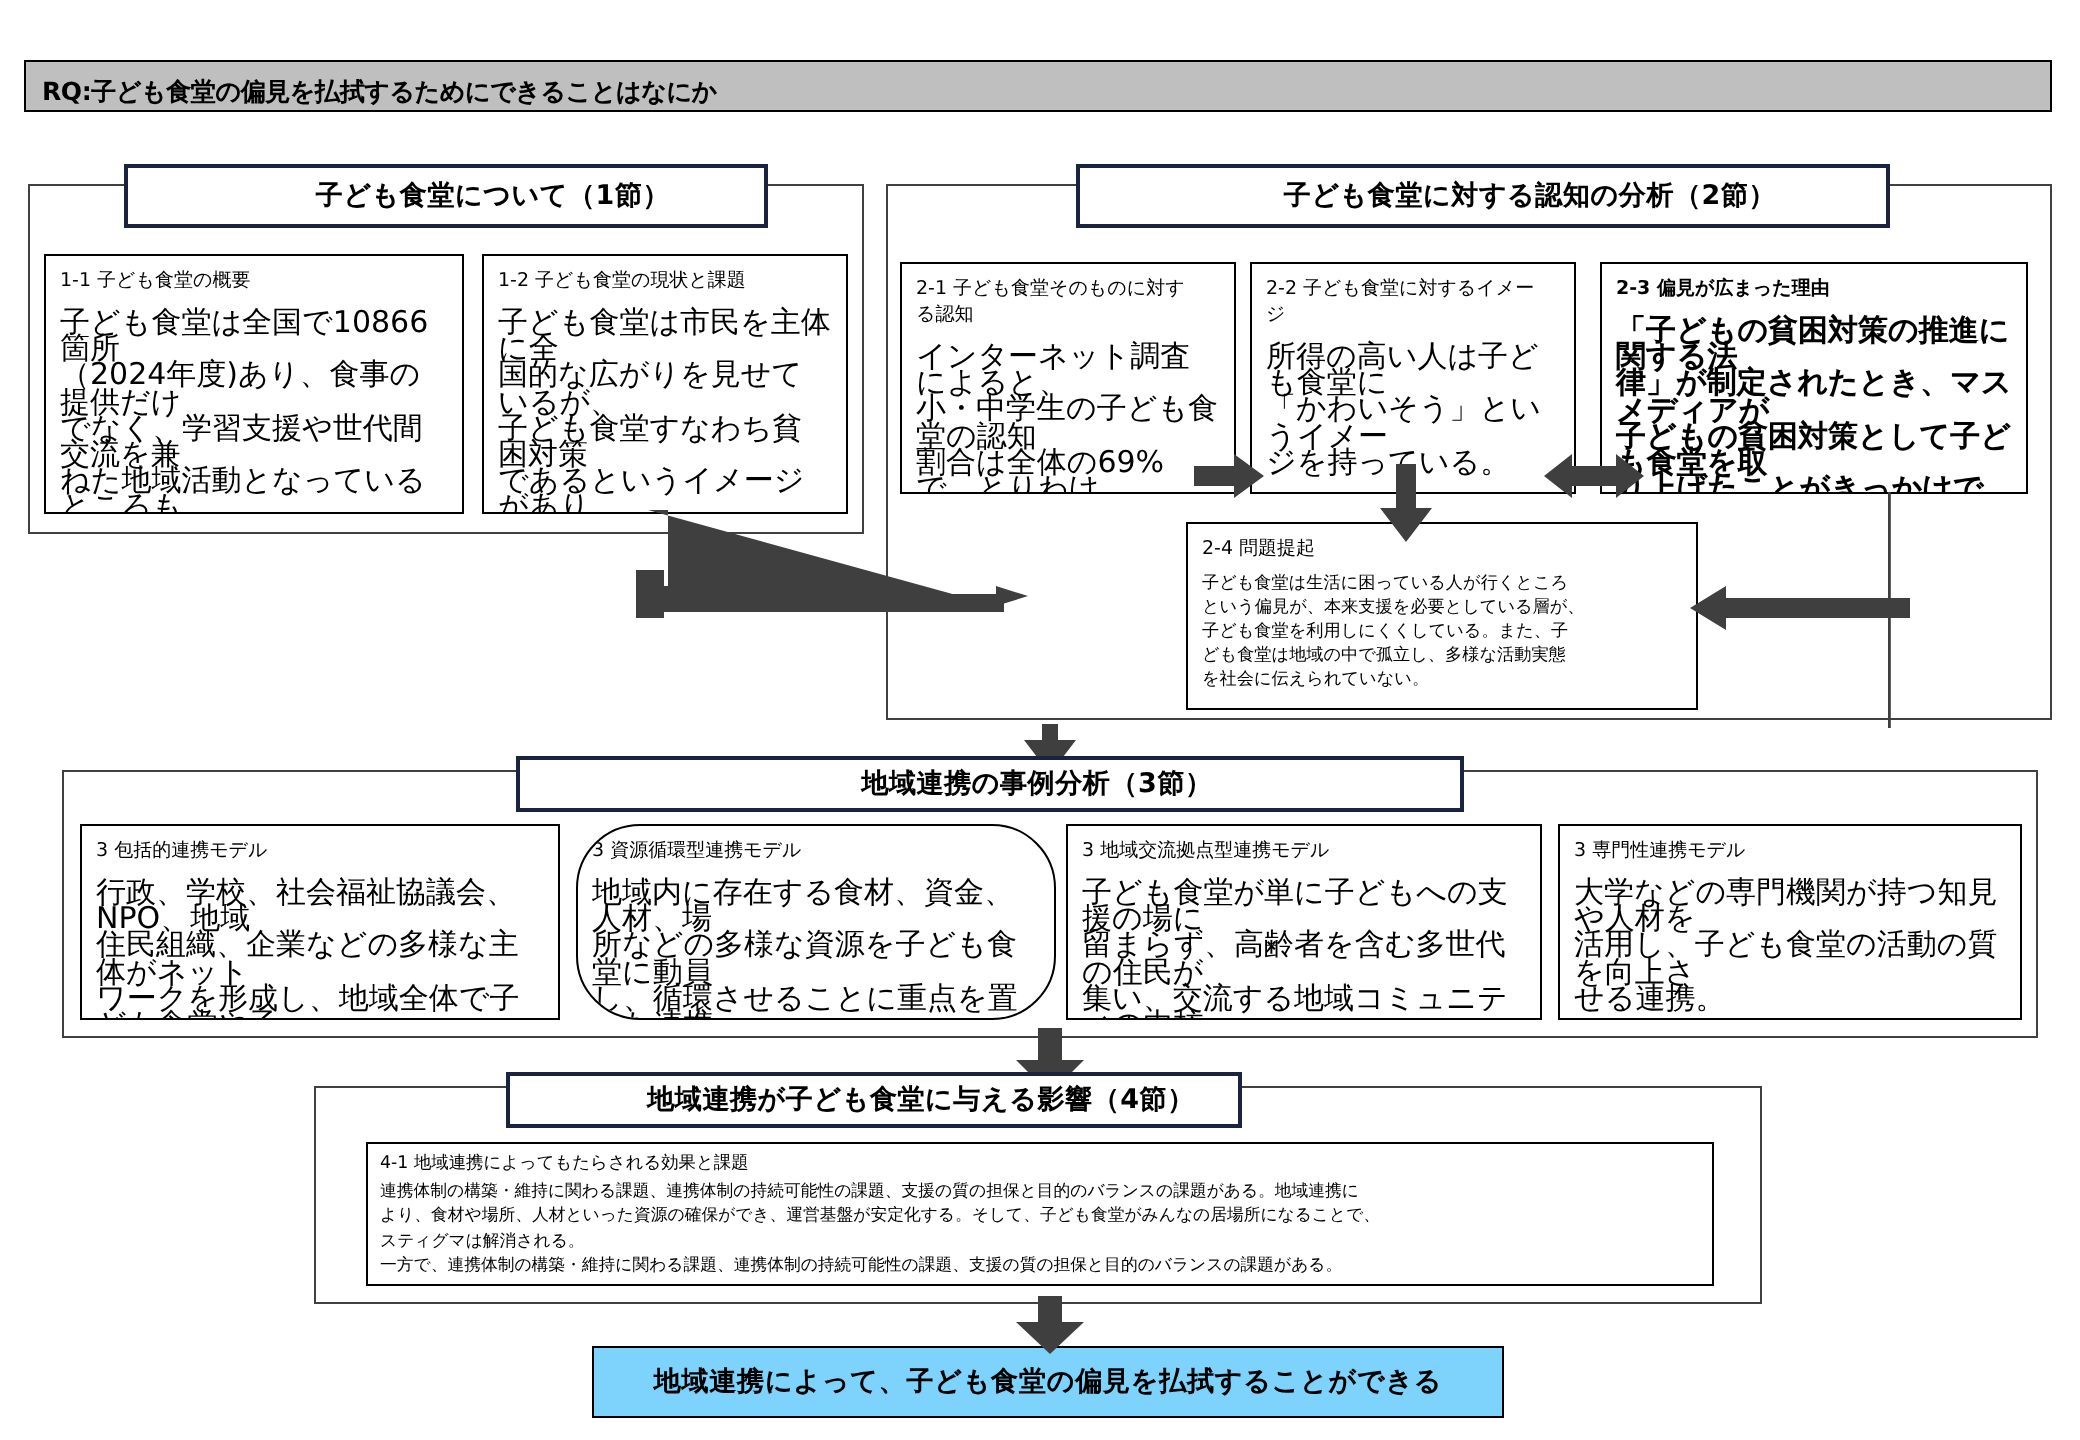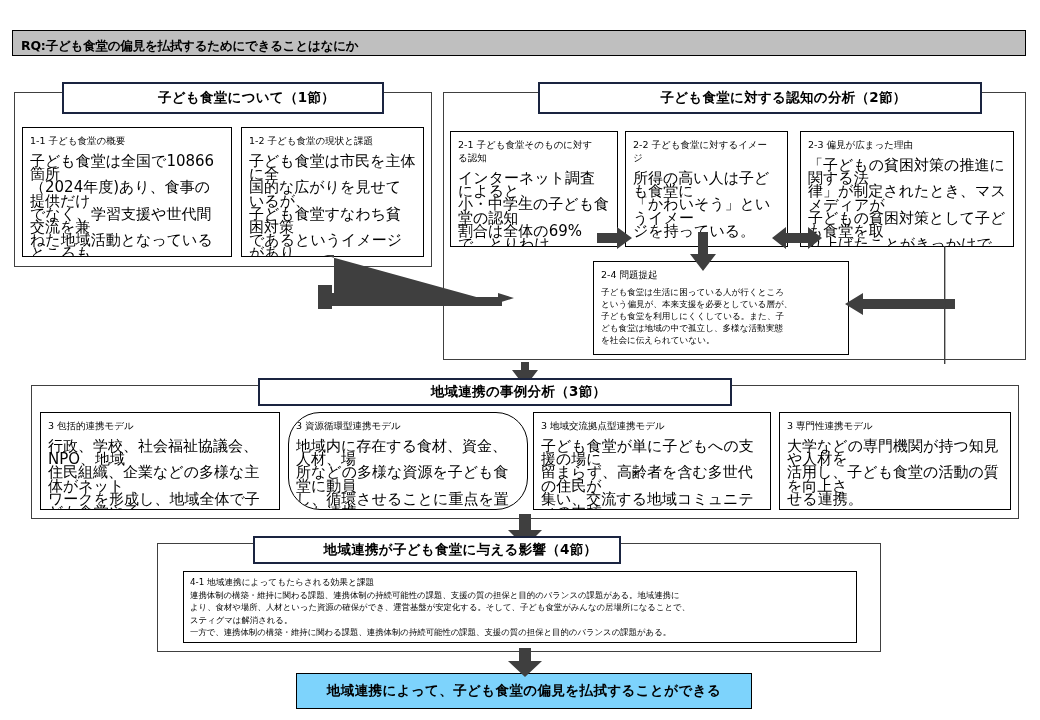--- a/index.html
+++ b/index.html
@@ -121,42 +121,42 @@
     <div class="card-head">1-2 子ども食堂の現状と課題</div>
     <div class="card-body">子ども食堂は市民を主体に全
 国的な広がりを見せているが、
 子ども食堂すなわち貧困対策
 であるというイメージがあり、
 偏見につながり得る。</div>
   </div>
 
   <div class="abs section-frame" style="left:443px; top:92px; width:583px; height:268px;"></div>
 
-  <div class="abs section-title" style="left:538px; top:82px; width:444px; height:32px;">
+  <div class="abs section-title" style="left:538px; top:82px; width:407px; height:32px;">
     <span>子ども食堂に対する認知の分析（2節）</span>
   </div>
 
   <div class="abs card" style="left:450px; top:131px; width:168px; height:116px;">
     <div class="card-head">2-1 子ども食堂そのものに対す
 る認知</div>
     <div class="card-body">インターネット調査によると、
 小・中学生の子ども食堂の認知
 割合は全体の69%で、とりわけ
 男性に比べて女性で高かった。</div>
   </div>
 
   <div class="abs card" style="left:625px; top:131px; width:163px; height:116px;">
     <div class="card-head">2-2 子ども食堂に対するイメー
 ジ</div>
     <div class="card-body">所得の高い人は子ども食堂に
 「かわいそう」というイメー
 ジを持っている。</div>
   </div>
 
-  <div class="abs card" style="left:800px; top:131px; width:214px; height:116px;">
+  <div class="abs card" style="left:800px; top:131px; width:214px; height:116px;font-weight:bold;">
     <div class="card-head">2-3 偏見が広まった理由</div>
     <div class="card-body">「子どもの貧困対策の推進に関する法
 律」が制定されたとき、マスメディアが
 子どもの貧困対策として子ども食堂を取
 り上げたことがきっかけである。</div>
   </div>
 
   <div class="abs card" style="left:593px; top:261px; width:256px; height:94px;">
     <div class="card-head" style="margin-bottom:5px;">2-4 問題提起</div>
     <div class="card-body tight" style="font-size:8.6px; line-height:12px;">子ども食堂は生活に困っている人が行くところ

